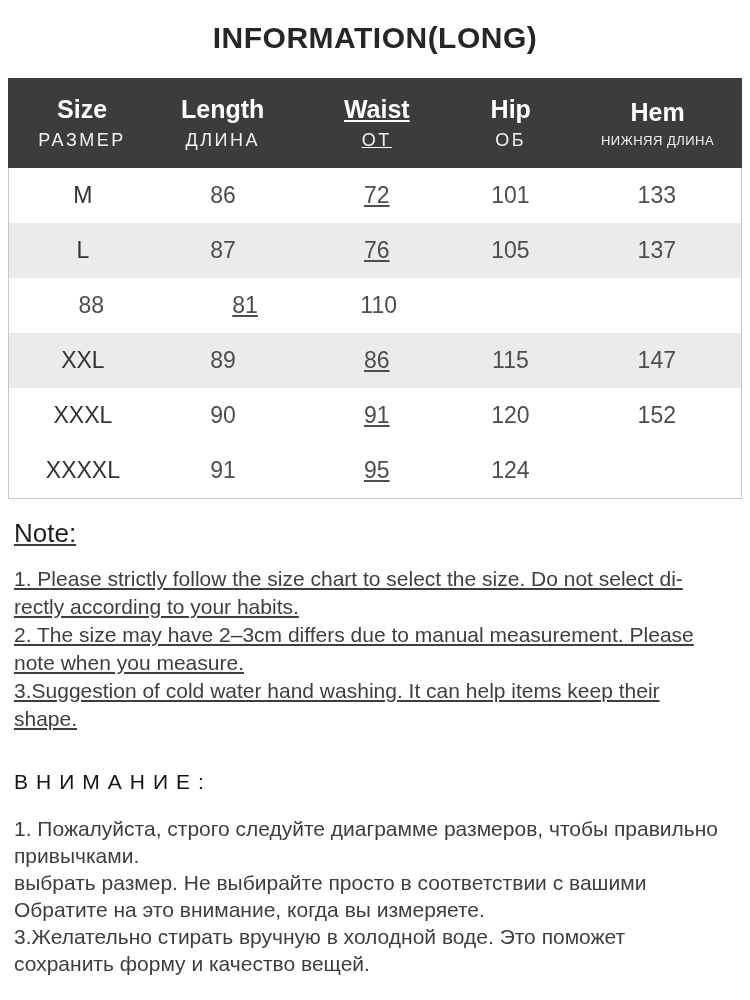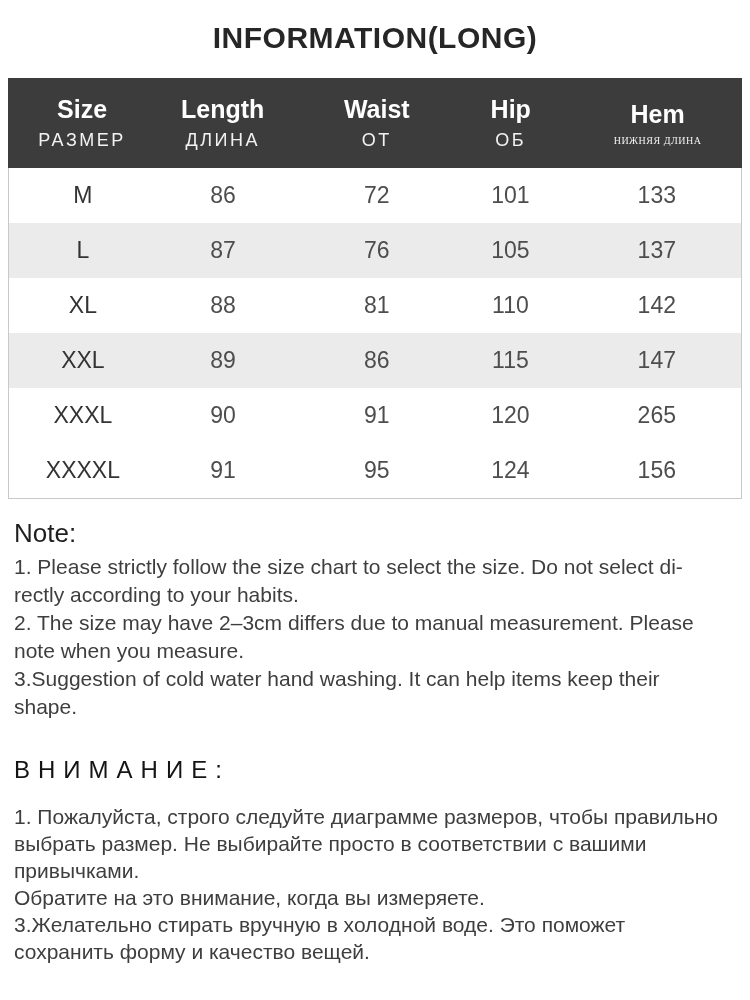--- a/index.html
+++ b/index.html
@@ -38,24 +38,24 @@
     font-weight: 700;
     line-height: 28px;
   }
   .th .ru {
     margin-top: 7px;
     font-size: 18px;
     font-weight: 400;
     letter-spacing: 2.5px;
     color: #f2f2f2;
   }
-  .th .ru.tight { letter-spacing: 0.5px; font-size: 10px; font-family: Liberation Serif, serif; }
+  .th .ru.tight { letter-spacing: 0.5px; font-size: 13px; }
   .col-size   { width: 18%; padding-left: 16px; }
   .col-length { width: 22.5%; }
-  .col-waist  { width: 19.5%; }
+  .col-waist  { width: 19.5%; text-decoration: underline; }
   .col-hip    { width: 17%; text-align: center; }
   .col-hem    { width: 23%; }
   .tbody {
     border: 1px solid #c9c9c9;
     border-top: none;
   }
   .tr {
     display: flex;
     height: 55px;
     align-items: center;
@@ -63,38 +63,39 @@
   }
   .tr.alt { background: #ebebeb; }
   .td {
     text-align: center;
     font-size: 23px;
     color: #4d4d4d;
   }
   .td.size-label { color: #333333; }
   .note-section {
     margin: 18px 14px 0 14px;
+    text-decoration: underline;
   }
   .note-heading {
     font-size: 26px;
     line-height: 32px;
     font-weight: 400;
     color: #1f1f1f;
   }
   .para {
-    margin-top: 4px;
+    margin-top: 16px;
     font-size: 21px;
     color: #3e3e3e;
   }
   .para .line { line-height: 28px; }
   .attention-section {
     margin: 36px 14px 0 14px;
   }
   .attention-heading {
-    font-size: 24px;
+    font-size: 21px;
     line-height: 26px;
     font-weight: 400;
     letter-spacing: 8px;
     color: #141414;
   }
   .attention-section .para { margin-top: 20px; }
   .attention-section .para .line { line-height: 27px; }
 </style>
 </head>
 <body>
@@ -133,65 +134,62 @@
       <div class="td col-hem">133</div>
     </div>
     <div class="tr alt">
       <div class="td size-label col-size">L</div>
       <div class="td col-length">87</div>
       <div class="td col-waist">76</div>
       <div class="td col-hip">105</div>
       <div class="td col-hem">137</div>
     </div>
     <div class="tr">
-      <div class="td size-label col-size">XL</div>
       <div class="td col-length">88</div>
       <div class="td col-waist">81</div>
       <div class="td col-hip">110</div>
-      <div class="td col-hem">142</div>
     </div>
     <div class="tr alt">
       <div class="td size-label col-size">XXL</div>
       <div class="td col-length">89</div>
       <div class="td col-waist">86</div>
       <div class="td col-hip">115</div>
       <div class="td col-hem">147</div>
     </div>
     <div class="tr">
       <div class="td size-label col-size">XXXL</div>
       <div class="td col-length">90</div>
       <div class="td col-waist">91</div>
       <div class="td col-hip">120</div>
-      <div class="td col-hem">265</div>
+      <div class="td col-hem">152</div>
     </div>
     <div class="tr">
       <div class="td size-label col-size">XXXXL</div>
       <div class="td col-length">91</div>
       <div class="td col-waist">95</div>
       <div class="td col-hip">124</div>
-      <div class="td col-hem">156</div>
     </div>
   </div>
 </div>
 
 <div class="note-section">
   <div class="note-heading">Note:</div>
   <div class="para">
     <div class="line">1. Please strictly follow the size chart  to select the size. Do not select di-</div>
     <div class="line">rectly according to your habits.</div>
     <div class="line">2. The size may have 2–3cm differs due to manual measurement. Please</div>
     <div class="line">note when you measure.</div>
     <div class="line">3.Suggestion of cold water hand washing. It can help items keep their</div>
     <div class="line">shape.</div>
   </div>
 </div>
 
 <div class="attention-section">
   <div class="attention-heading">ВНИМАНИЕ:</div>
   <div class="para">
     <div class="line">1. Пожалуйста, строго следуйте диаграмме размеров, чтобы правильно</div>
+    <div class="line">привычками.</div>
     <div class="line">выбрать размер. Не выбирайте просто в соответствии с вашими</div>
-    <div class="line">привычками.</div>
     <div class="line">Обратите на это внимание, когда вы измеряете.</div>
     <div class="line">3.Желательно стирать вручную в холодной воде. Это поможет</div>
     <div class="line">сохранить форму и качество вещей.</div>
   </div>
 </div>
 
 </body></html>

